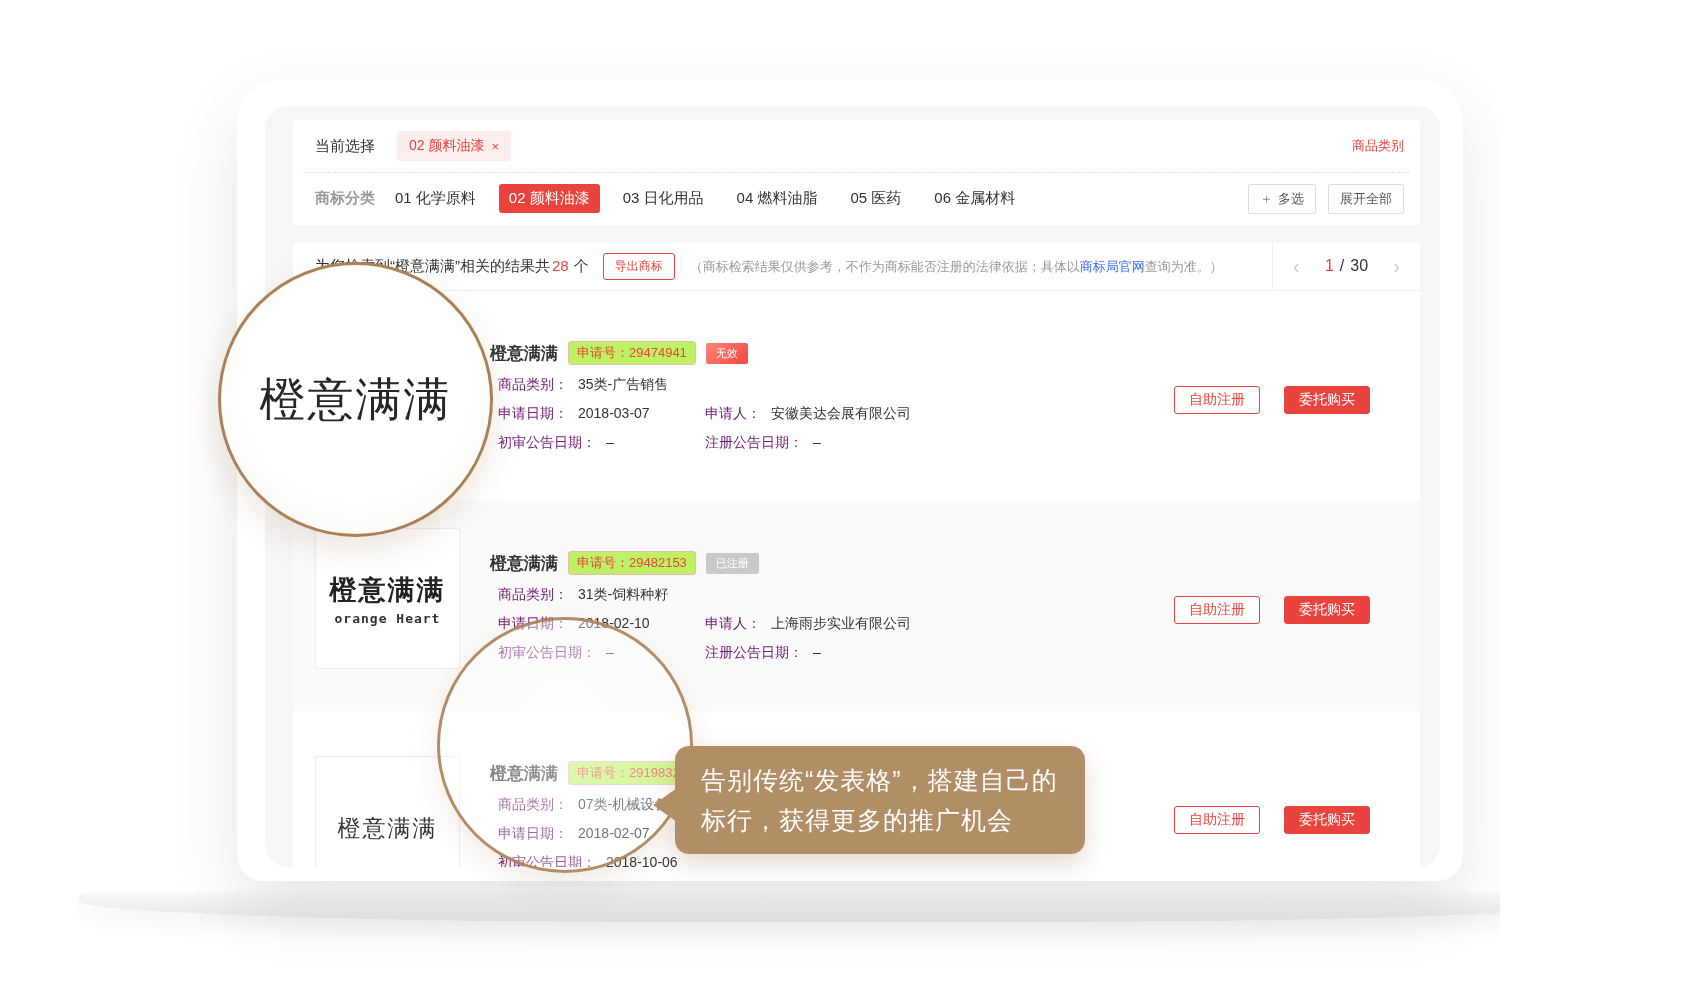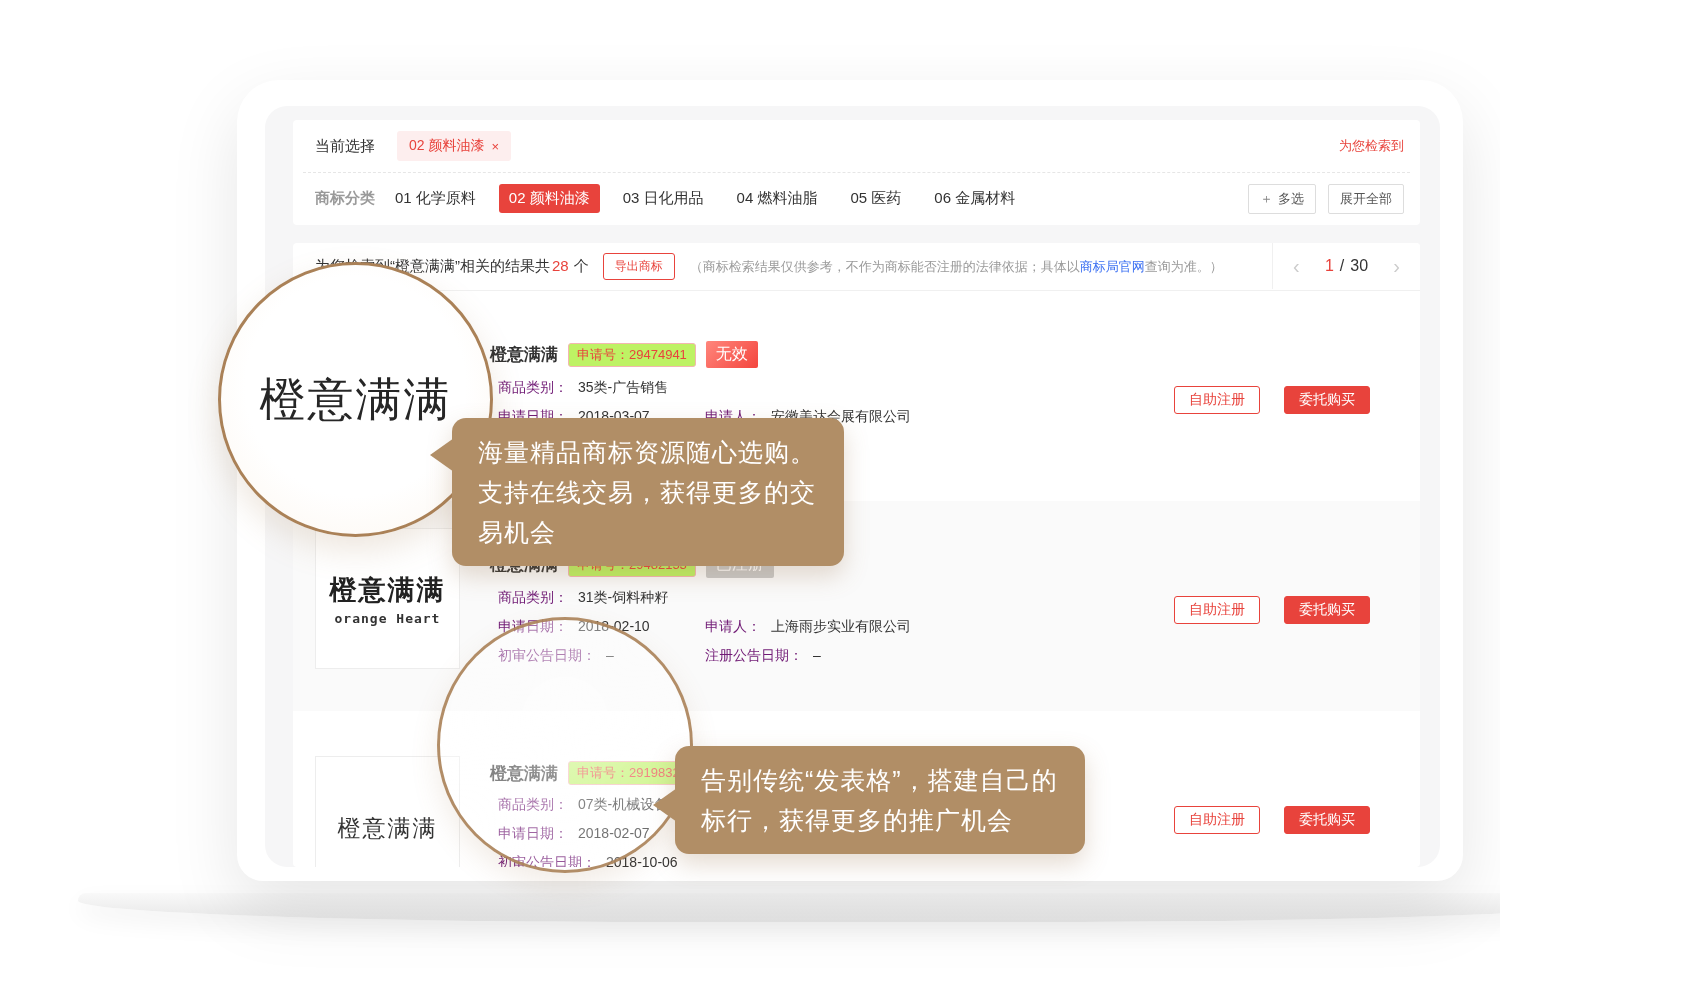--- a/index.html
+++ b/index.html
@@ -57,21 +57,21 @@
            display:flex;flex-direction:column;align-items:center;justify-content:center;}
   .row2 .img-box{top:27px;height:141px;}
   .row3 .img-box{top:45px;height:145px;}
   .tm-serif{font-family:"Liberation Serif",serif;font-size:27px;color:#222;letter-spacing:2px;font-weight:600;}
   .tm-mono{font-family:"DejaVu Sans Mono",monospace;font-size:13px;font-weight:bold;color:#333;margin-top:3px;letter-spacing:1px;}
   .tm-plain{font-size:23px;color:#333;letter-spacing:2px;}
   .row-info{position:absolute;left:197px;top:0;right:230px;}
   .name-line{padding-top:50px;display:flex;align-items:center;gap:10px;}
   .tm-name{font-size:17px;font-weight:bold;color:#333;cursor:pointer;}
   .app-tag{border:1px solid #f3b7b0;background:#bef264;color:#e8433c;font-size:13px;padding:2px 8px;border-radius:3px;white-space:nowrap;}
-  .badge{font-size:16px;color:#fff;padding:3px 10px;border-radius:2px;white-space:nowrap;}
+  .badge{font-size:11px;color:#fff;padding:3px 10px;border-radius:2px;white-space:nowrap;}
   .badge.invalid{background:linear-gradient(135deg,#ff867c,#f4453e);}
   .badge.registered{background:#c9c9c9;}
   .f-line{position:relative;margin-top:9px;height:20px;font-size:14px;line-height:20px;white-space:nowrap;}
   .f-line .lab{color:#701a75;margin-right:10px;padding-left:8px;}
   .f-line .val{color:#333;}
   .col2{position:absolute;left:207px;top:0;}
   .row-actions{position:absolute;right:50px;top:95px;display:flex;gap:24px;}
   .btn{font-size:14px;padding:4px 14px;border-radius:3px;cursor:pointer;font-family:inherit;white-space:nowrap;}
   .btn.outline{border:1px solid #e8433c;color:#e8433c;background:#fff;}
   .btn.solid{border:1px solid #e8433c;background:#e8433c;color:#fff;}
@@ -106,21 +106,21 @@
   <div class="window">
     <div class="page">
 
       <div class="card filter-card">
         <div class="f-row-a">
           <span class="f-label">当前选择</span>
           <span class="f-tag">
             <span>02 颜料油漆</span>
             <span class="x">×</span>
           </span>
-          <span class="clear-all">为您检索到</span>
+          <span class="clear-all">商品类别</span>
         </div>
         <div class="dashed"></div>
         <div class="f-row-b">
           <span class="f-cat-label">商标分类</span>
           <span class="cat">01 化学原料</span>
           <span class="cat selected">02 颜料油漆</span>
           <span class="cat">03 日化用品</span>
           <span class="cat">04 燃料油脂</span>
           <span class="cat">05 医药</span>
           <span class="cat">06 金属材料</span>
@@ -249,24 +249,20 @@
         </div>
 
       </div>
     </div>
   </div>
 
   <div class="circle1">
     <span class="tm-big">橙意满满</span>
   </div>
 
-  <div class="tooltip tooltip1">
-    <span class="tri"></span>
-    <span>海量精品商标资源随心选购。支持在线交易，获得更多的交易机会</span>
-  </div>
 
   <div class="circle2"></div>
 
   <div class="tooltip tooltip2">
     <span class="tri"></span>
     <span>告别传统“发表格”，搭建自己的标行，获得更多的推广机会</span>
   </div>
 
 </div>
 

